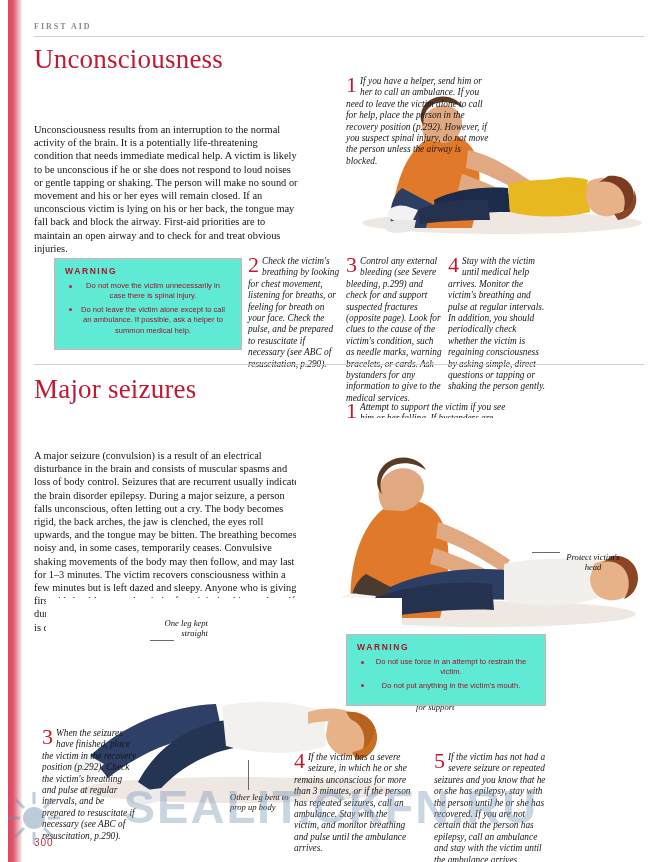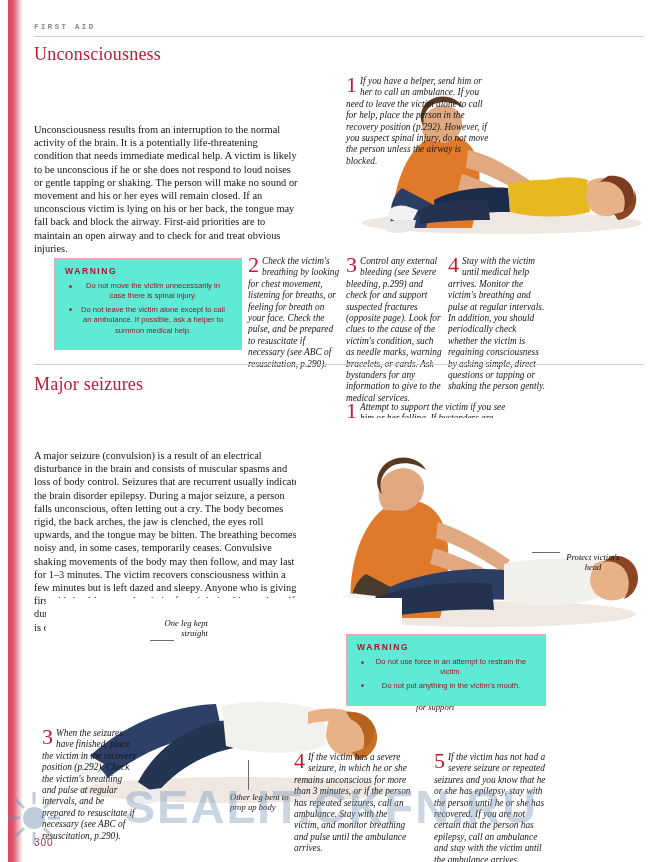--- a/index.html
+++ b/index.html
@@ -36,21 +36,21 @@
     position: absolute;
     left: 34px;
     top: 0;
     right: 18px;
     bottom: 0;
   }
   
   .running-head {
     position: absolute;
     top: 22px; left: 0;
-    font-family: Liberation Mono, monospace;
+    font-family: Liberation Serif, serif;
     font-size: 8px;
     letter-spacing: 2.0px;
     color: #8a8a8a;
     font-weight: bold;
   }
   .head-rule {
     position: absolute;
     top: 36px;
     left: 0;
     right: 0;
@@ -61,21 +61,21 @@
     position: absolute;
     left: 0; right: 0;
     height: 1px;
     background: #cfcfcf;
   }
   h1.title {
     position: absolute;
     margin: 0;
     font-family: "Liberation Serif", serif;
     font-weight: normal;
-    font-size: 18px;
+    font-size: 27px;
     color: #c01a33;
     letter-spacing: 0.2px;
   }
   .body-col {
     position: absolute;
     font-size: 10.4px;
     line-height: 13.2px;
     text-align: left;
     color: #141414;
     margin-top: 45px;

